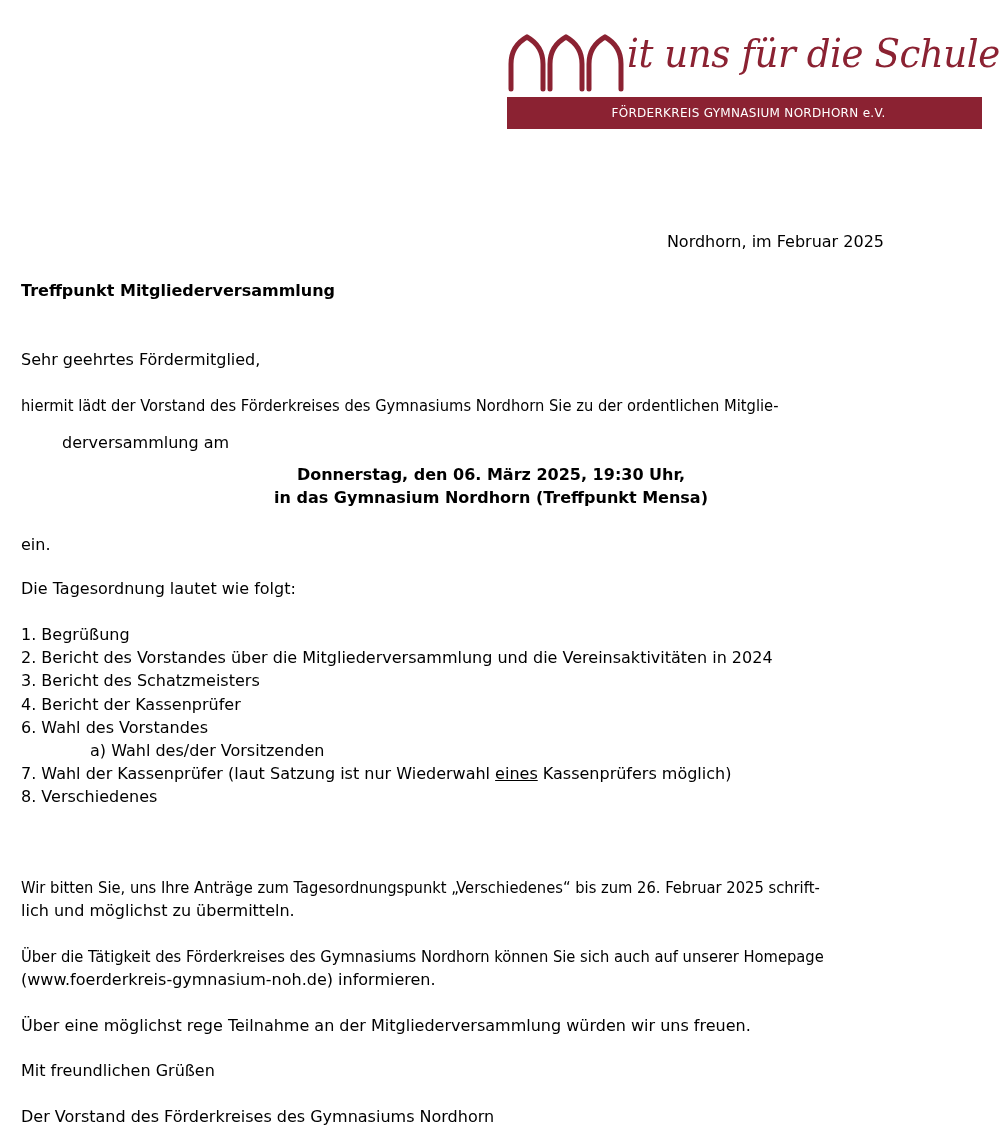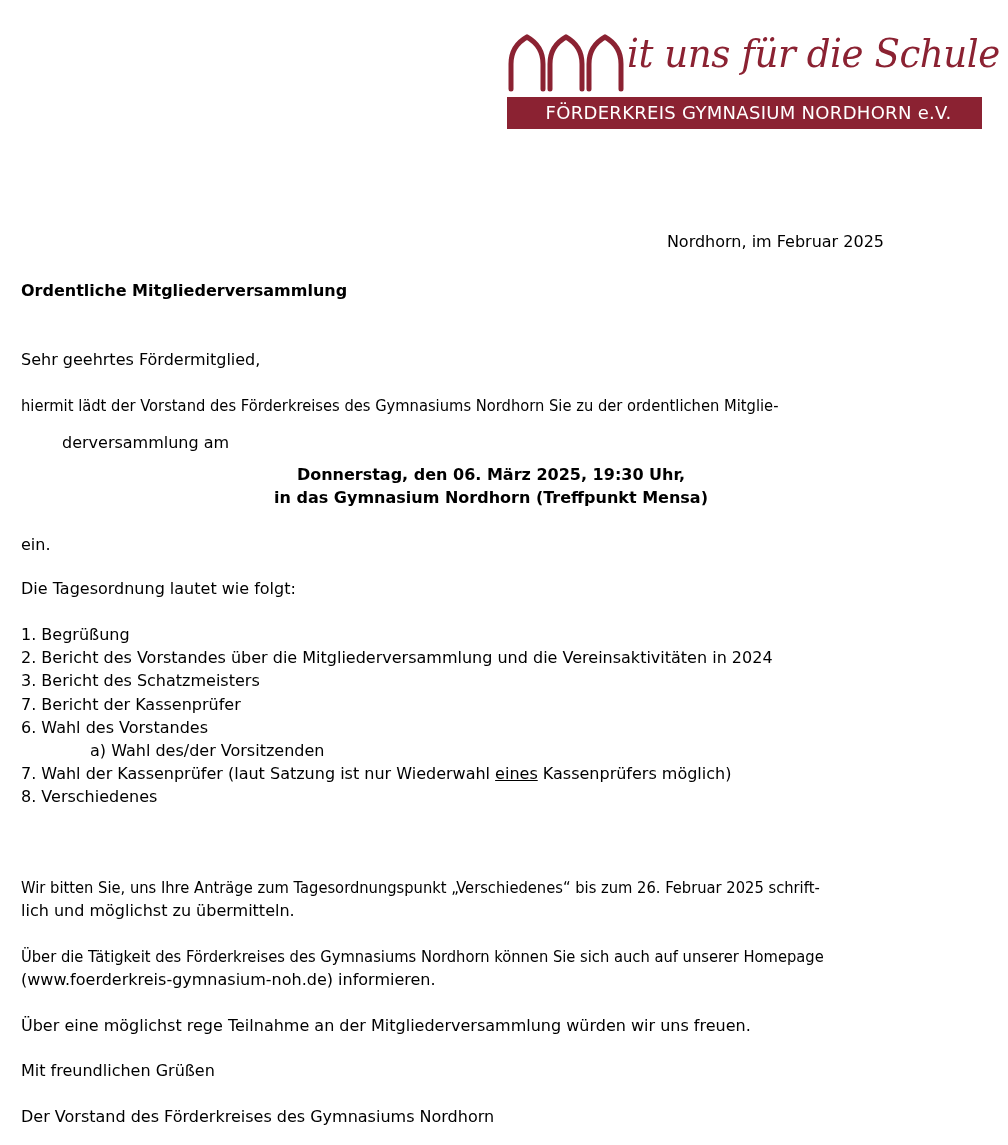--- a/index.html
+++ b/index.html
@@ -12,21 +12,21 @@
     .logo-top { position: absolute; left: 0; top: 0; height: 60px; width: 477px; }
     .logo-script {
       position: absolute; left: 122px; top: -4px;
       font-family: "DejaVu Serif", serif; font-style: italic;
       font-size: 40px; color: #8b2232; letter-spacing: -0.5px; white-space: nowrap;
       transform: scaleX(0.93); transform-origin: left top;
     }
     .logo-bar {
       position: absolute; left: 2px; top: 63px; width: 475px; height: 32px;
       background: #8b2232; color: #fff;
-      font-family: "DejaVu Sans", sans-serif; font-size: 18px;
+      font-family: "DejaVu Sans", sans-serif; font-size: 12px;
       letter-spacing: 0.3px; line-height: 32px; text-align: center;
       box-sizing: border-box; padding-left: 8px;
     }
     .text { position: absolute; left: 21px; white-space: nowrap; line-height: 23px; }
     .dateline { position: absolute; top: 232px; right: 124px; white-space: nowrap; }
     .title { font-weight: bold; }
     .center-block {
       position: absolute; left: 0; width: 982px; text-align: center; font-weight: bold;
       font-size: 16px; line-height: 23px;
     }
@@ -45,39 +45,39 @@
       <path d="M45 55 L45 30 Q45 12 61 3 Q77 12 77 30 L77 55"></path>
       <path d="M84 55 L84 30 Q84 12 100 3 Q116 12 116 30 L116 55"></path>
     </g>
   </svg>
   <div class="logo-script">it uns für die Schule</div>
   <div class="logo-bar">FÖRDERKREIS GYMNASIUM NORDHORN e.V.</div>
 </div>
 
 <div class="dateline">Nordhorn, im Februar 2025</div>
 
-<div class="text title" style="top:279px;">Ordentliche Mitgliederversammlung</div>
+<div class="text title" style="top:279px;">Treffpunkt Mitgliederversammlung</div>
 
 <div class="text" style="top:348px;">Sehr geehrtes Fördermitglied,</div>
 
 <div class="text" style="top:394px;"><span class="squeeze">hiermit lädt der Vorstand des Förderkreises des Gymnasiums Nordhorn Sie zu der ordentlichen Mitglie-</span></div>
 <div class="text" style="top:431px;margin-left:41px;">derversammlung am</div>
 
 <div class="center-block" style="top:463px;">Donnerstag, den 06. März 2025, 19:30 Uhr,</div>
 <div class="center-block" style="top:486px;">in das Gymnasium Nordhorn (Treffpunkt Mensa)</div>
 
 <div class="text" style="top:533px;">ein.</div>
 
 <div class="text" style="top:577px;">Die Tagesordnung lautet wie folgt:</div>
 
 <div class="agenda">
   <div>1. Begrüßung</div>
   <div>2. Bericht des Vorstandes über die Mitgliederversammlung und die Vereinsaktivitäten in 2024</div>
   <div>3. Bericht des Schatzmeisters</div>
-  <div>7. Bericht der Kassenprüfer</div>
+  <div>4. Bericht der Kassenprüfer</div>
   <div>6. Wahl des Vorstandes</div>
   <div class="sub">a) Wahl des/der Vorsitzenden</div>
   <div>
     <span>7. Wahl der Kassenprüfer (laut Satzung ist nur Wiederwahl </span><u>eines</u><span> Kassenprüfers möglich)</span>
   </div>
   <div>8. Verschiedenes</div>
 </div>
 
 <div class="text" style="top:876px;"><span class="squeeze">Wir bitten Sie, uns Ihre Anträge zum Tagesordnungspunkt „Verschiedenes“ bis zum 26. Februar 2025 schrift-</span></div>
 <div class="text" style="top:899px;">lich und möglichst zu übermitteln.</div>

